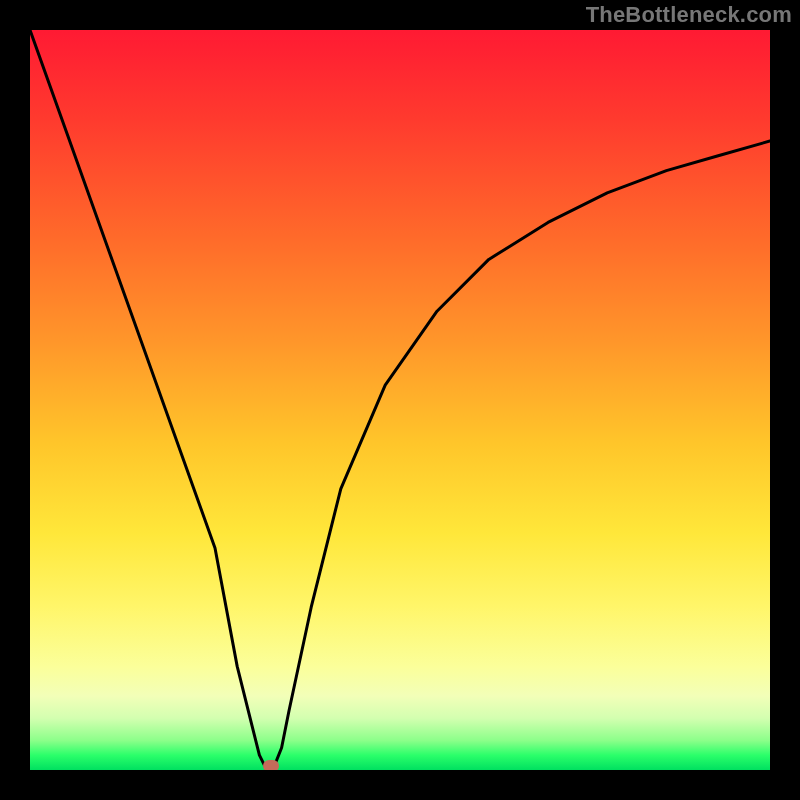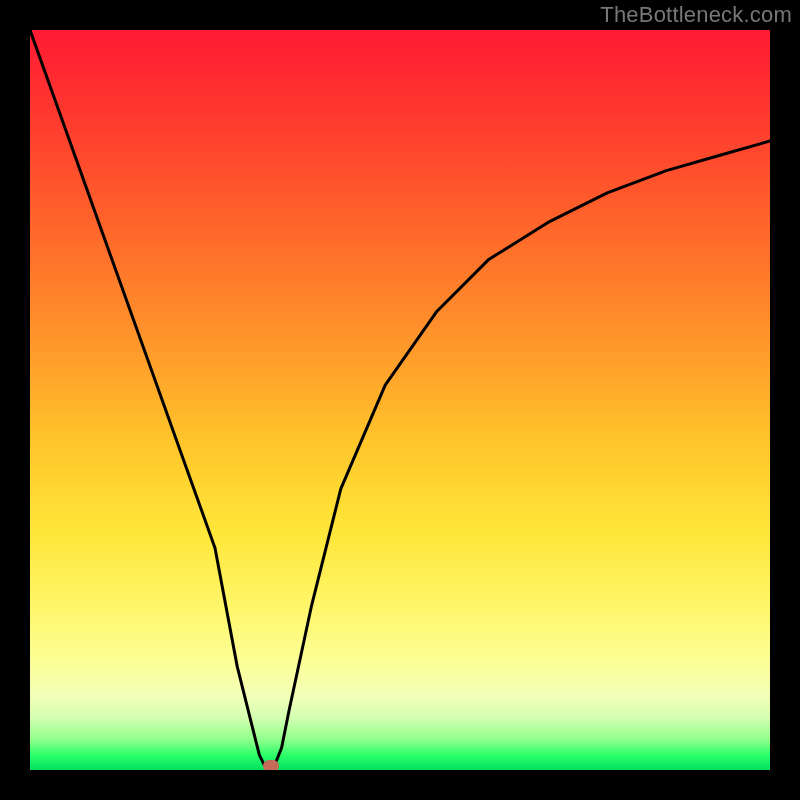--- a/index.html
+++ b/index.html
@@ -44,21 +44,21 @@
       #2bff6a 98%,
       #00e060 100%
     );
   }
   .watermark {
     position: absolute;
     top: 2px;
     right: 8px;
     color: #777;
     font-size: 22px;
-    font-weight: 400;
+    font-weight: 700;
     letter-spacing: 0.2px;
     user-select: none;
   }
   svg.curve {
     position: absolute;
     inset: 0;
     width: 100%;
     height: 100%;
   }
   .dot {

